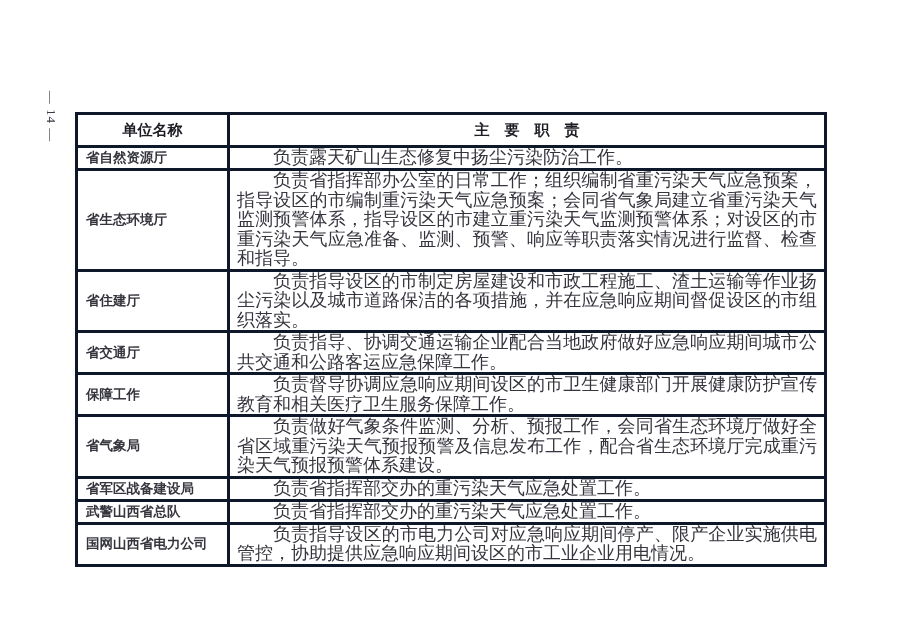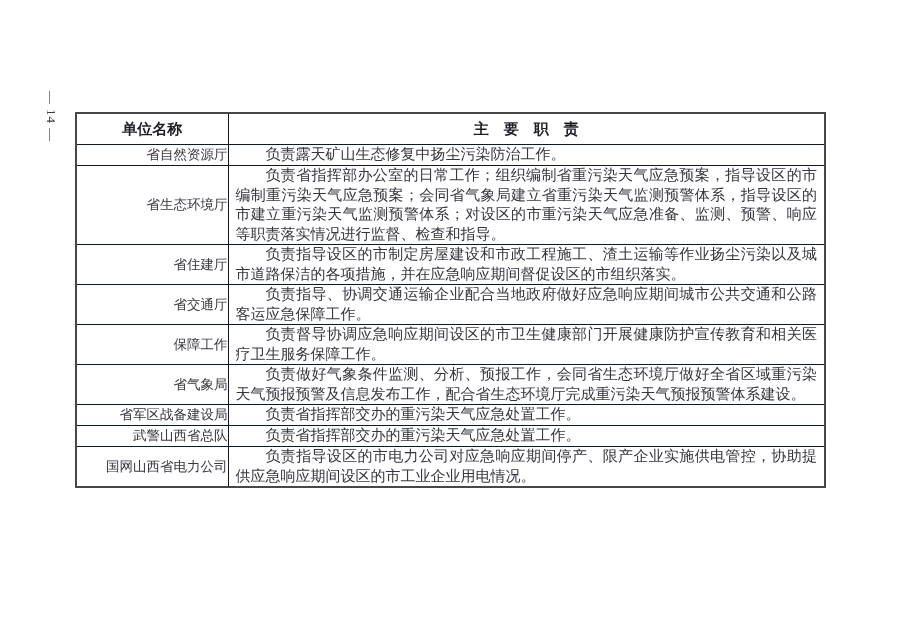--- a/index.html
+++ b/index.html
@@ -35,41 +35,42 @@
     left: 75px;
     top: 112px;
     width: 749px;
     border-collapse: collapse;
     table-layout: fixed;
     border: 2px solid #474747;
   }
   .doc-table col.unit-col { width: 152px; }
   .doc-table col.duty-col { width: 597px; }
   .doc-table th, .doc-table td {
-    border: 1px solid #0f172a;
+    border: 3px solid #0f172a;
     vertical-align: middle;
     font-weight: normal;
     margin-left: 37px;
   }
   .doc-table th {
     height: 28px;
     font-size: 15px;
     font-weight: bold;
     text-align: center;
     color: #1d1d24;
     padding: 1px 2px;
   }
   .doc-table td.unit {
-    text-align: right;
+    text-align: left;
     font-size: 13.5px;
-    padding: 1px 0;
+    padding: 1px 8px;
     line-height: 18px;
+    font-weight: bold;
   }
   .doc-table td.duty {
-    font-size: 15px;
+    font-size: 18px;
     line-height: 19.5px;
     padding: 0px 7px;
     text-align: justify;
     text-indent: 2em;
   }
 </style>
 </head>
 <body>
 
 <div class="page-num">— 14 —</div>

